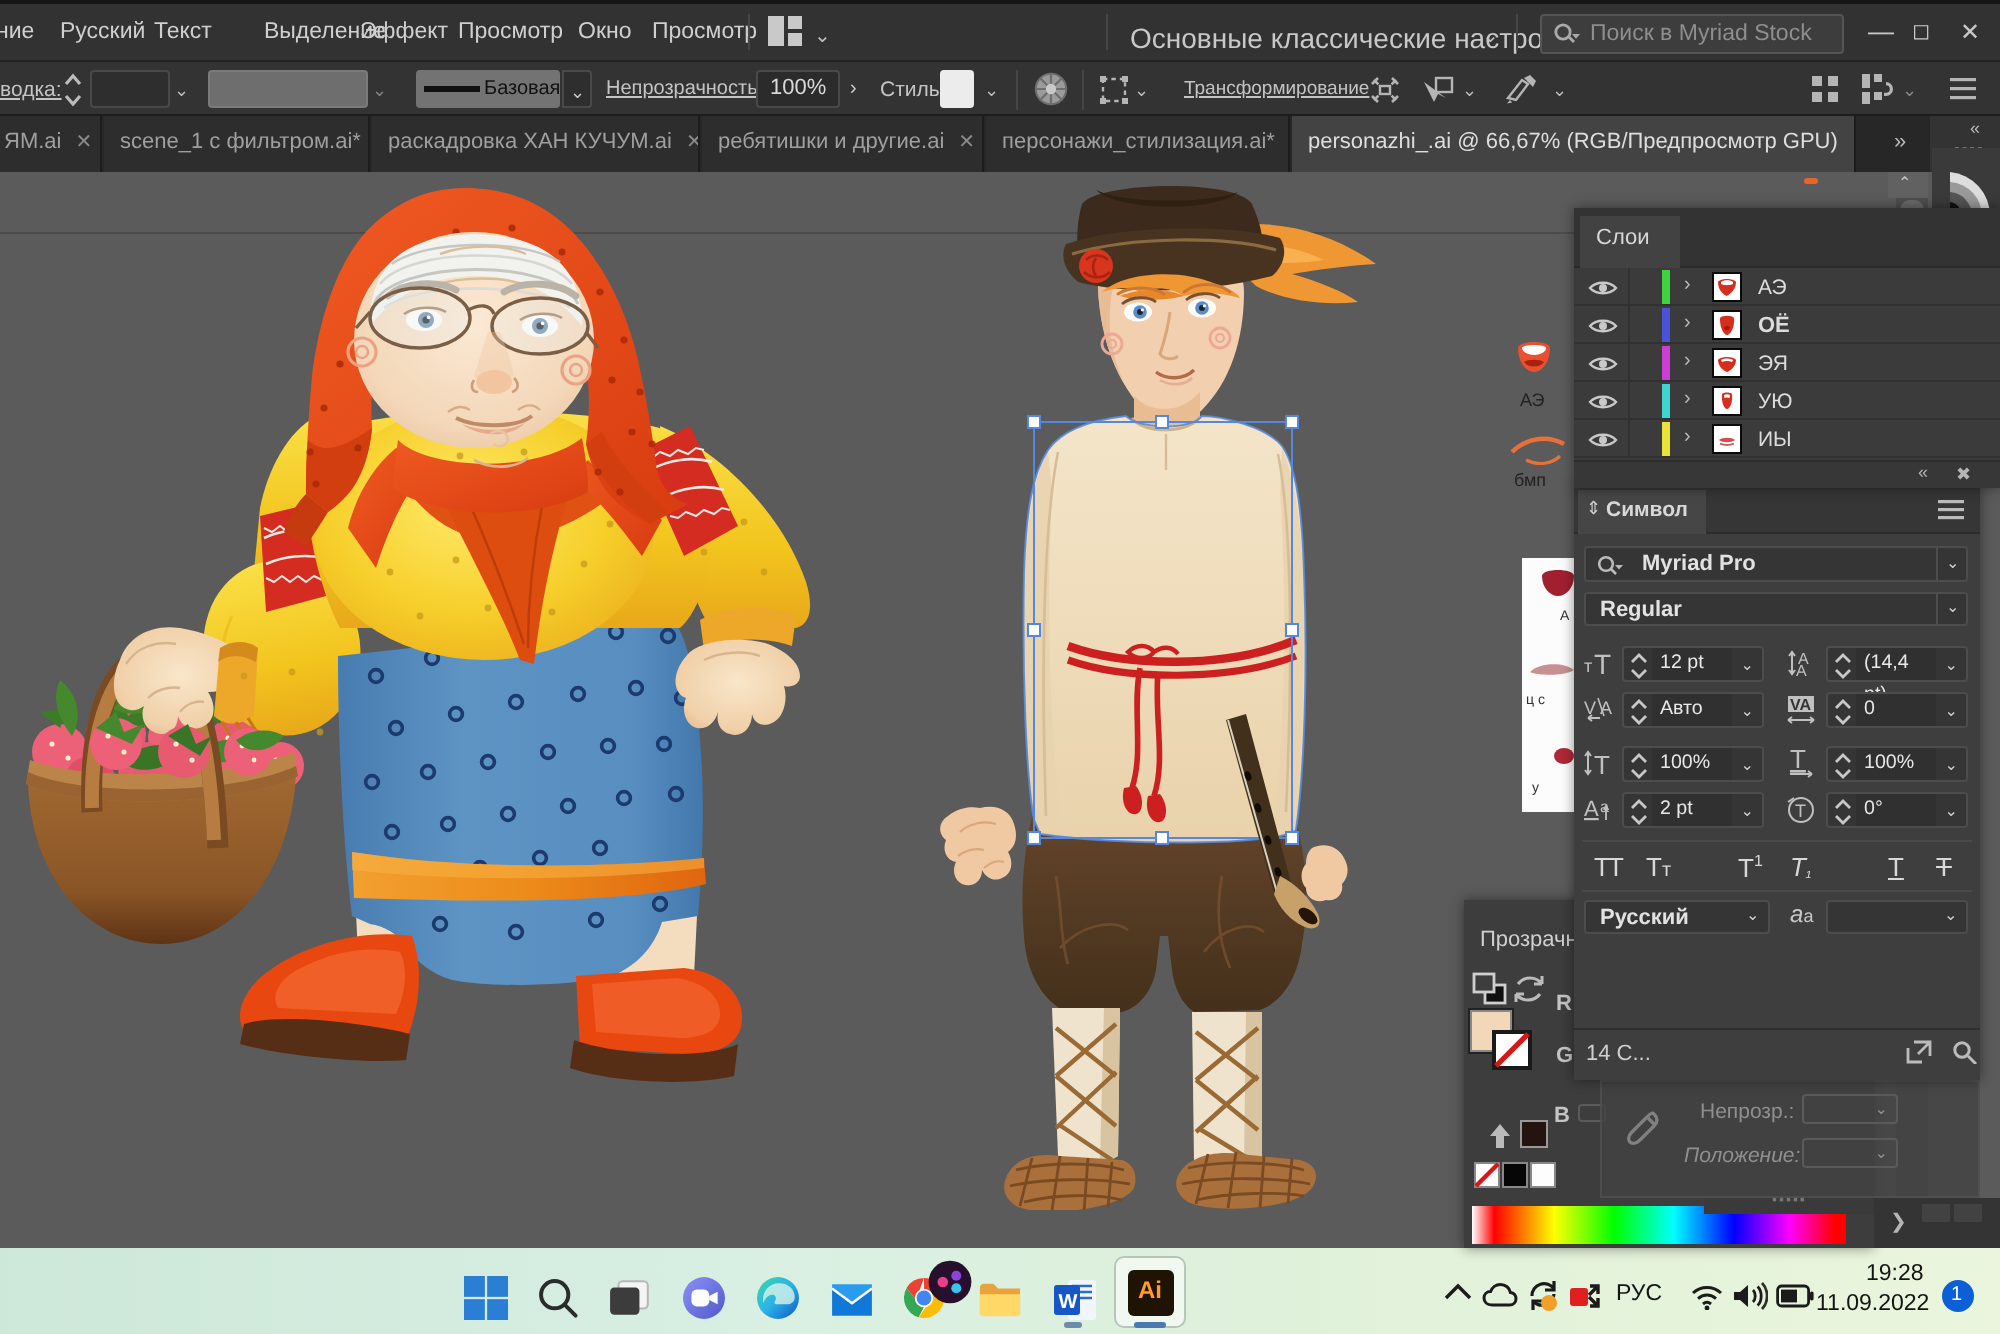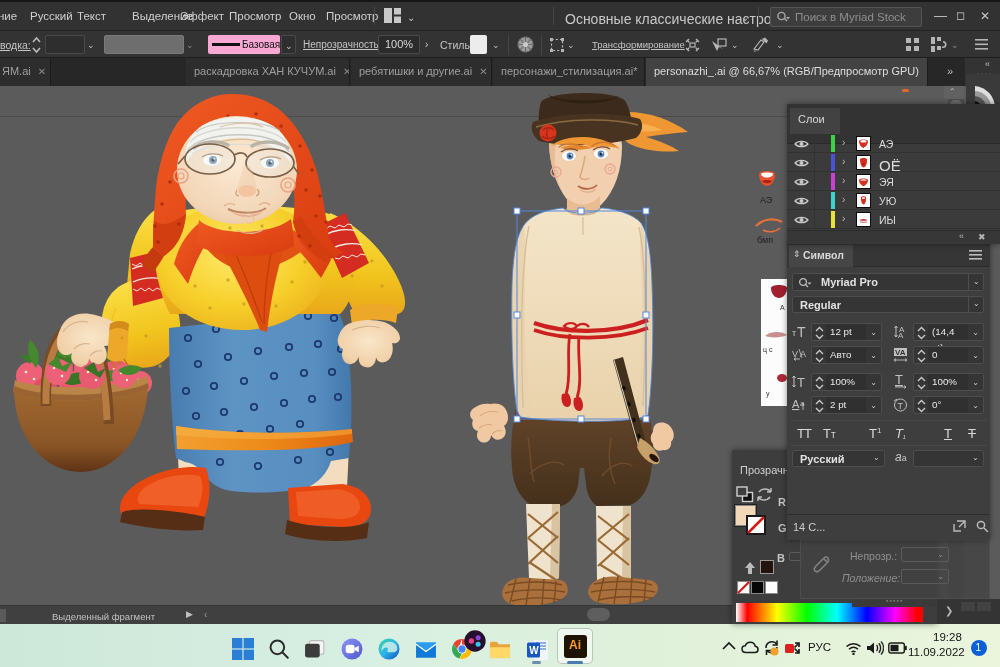--- a/index.html
+++ b/index.html
@@ -71,21 +71,21 @@
 <div id="optsbar">
   <span class="obtxt" style="left:0px;text-decoration:underline;">водка:</span>
   <svg class="abs" style="left:31px;top:5px;" width="11" height="18" viewBox="0 0 11 18">
         <path d="M2 6 L5.5 2 L9 6" fill="none" stroke="#bbb" stroke-width="1.6"></path>
         <path d="M2 12 L5.5 16 L9 12" fill="none" stroke="#bbb" stroke-width="1.6"></path>
       </svg>
   <div class="obfield" style="left:45px;width:40px;background:#2e2e2e;"></div>
   <span class="chev" style="left:87px;">⌄</span>
   <div class="obfield" style="left:104px;width:80px;background:#6e6e6e;border-color:#7a7a7a;"></div>
   <span class="chev" style="left:186px;color:#888;">⌄</span>
-  <div class="abs" style="left:208px;top:4px;width:72px;height:19px;background:#f9a8d4;border-radius:2px;">
+  <div class="abs" style="left:208px;top:4px;width:72px;height:19px;background:#737373;border-radius:2px;">
      <div class="abs" style="left:4px;top:8px;width:28px;height:3px;background:#111;"></div>
      <span class="abs" style="left:34px;top:4px;font-size:10px;color:#111;">Базовая</span>
   </div>
   <div class="abs" style="left:281px;top:4px;width:15px;height:19px;background:#2e2e2e;border:1px solid #494949;border-radius:0 2px 2px 0;">
         <span style="position:absolute;left:3px;top:5px;font-size:9px;color:#ccc;">⌄</span>
       </div>
   <span class="obtxt" style="left:303px;font-size:10px;text-decoration:underline;">Непрозрачность:</span>
   <div class="obfield" style="left:378px;width:42px;">100%</div>
   <div class="abs" style="left:421px;top:4px;width:14px;height:19px;">
         <span style="position:absolute;left:4px;top:4px;font-size:10px;color:#ccc;">›</span>
@@ -153,20 +153,21 @@
         <g fill="#b5b5b5">
           <rect x="0" y="0" width="13" height="1.6"></rect>
           <rect x="0" y="4.5" width="13" height="1.6"></rect>
           <rect x="0" y="9" width="13" height="1.6"></rect>
         </g>
       </svg>
 </div>
 
 <div id="tabbar">
   <div class="tab" style="left:0;width:51px;padding-left:2px;">ЯМ.ai<span class="x">✕</span></div>
+  <div class="tab" style="left:52px;width:133px;">scene_1 с фильтром.ai*</div>
   <div class="tab" style="left:351px;width:141px;">ребятишки и другие.ai<span class="x">✕</span></div>
   <div class="tab" style="left:186px;width:164px;">раскадровка ХАН КУЧУМ.ai<span class="x">✕</span></div>
   <div class="tab" style="left:493px;width:152px;">персонажи_стилизация.ai*<span class="x">✕</span></div>
   <div class="tab" id="tabactive" style="left:646px;width:282px;">personazhi_.ai @ 66,67% (RGB/Предпросмотр GPU)<span class="x" style="color:#cfcfcf;">✕</span></div>
   <span style="position:absolute;left:947px;top:7px;color:#bdbdbd;font-size:11px;letter-spacing:-2px;">»</span>
   <div style="position:absolute;left:965px;top:0;width:35px;height:28px;background:#333;">
     <span style="position:absolute;left:20px;top:1px;color:#bbb;font-size:9px;letter-spacing:-2px;">«</span>
     <span style="position:absolute;left:12px;top:12px;color:#777;font-size:8px;letter-spacing:1px;">▪▪▪▪</span>
   </div>
 </div>
@@ -625,42 +626,35 @@
     <text x="766" y="310" font-size="7" fill="#333">у</text>
   </g>
 
   <rect x="902" y="3" width="7" height="3" rx="1.5" fill="#e8652a"></rect>
   <rect x="948" y="0" width="16" height="519" fill="#4e4e4e"></rect>
   <rect x="950" y="14" width="12" height="100" rx="5" fill="#6a6a6a"></rect>
   <path d="M952,6 l4,-4 4,4" stroke="#b0b0b0" stroke-width="1.4" fill="none"></path>
   </svg>
 </div>
 
-<div id="bottombar">
-  <div style="position:absolute;left:0;top:3px;width:6px;height:13px;background:#5a5a5a;"></div>
-  <span style="position:absolute;left:52px;top:5px;font-size:9.5px;color:#c2c2c2;">Выделенный фрагмент</span>
-  <span style="position:absolute;left:186px;top:3px;font-size:9px;color:#c2c2c2;">▶</span>
-  <span style="position:absolute;left:204px;top:3px;font-size:10px;color:#999;">‹</span>
-  <div style="position:absolute;left:587px;top:2px;width:23px;height:13px;background:#5e5e5e;border-radius:7px;"></div>
-</div>
 
 <div class="abs" style="left:966px;top:74px;width:34px;height:42px;background:#3a3a3a;">
   <svg class="abs" style="left:7px;top:8px;" width="24" height="28" viewBox="0 0 24 28">
     <path d="M2,26 L2,4 A22,22 0 0 1 22,26 Z" fill="#ddd"></path>
     <path d="M2,26 L2,9 A17,17 0 0 1 18,26 Z" fill="#999"></path>
     <path d="M2,26 L2,14 A12,12 0 0 1 13,26 Z" fill="#555"></path>
     <path d="M2,26 L2,19 A7,7 0 0 1 8,26 Z" fill="#111"></path>
   </svg>
 </div>
 <div class="abs" style="left:944px;top:86px;width:20px;height:13px;background:#616161;">
       <span style="position:absolute;left:5px;top:1px;color:#c8c8c8;font-size:8px;">⌃</span>
     </div>
 
 <div class="panel" id="layers" style="z-index:6;left:787px;top:104px;width:213px;height:140px;background:#3b3b3b;">
-  <div class="abs" style="left:0;top:0;width:213px;height:40px;background:#333;border-bottom:1px solid #2a2a2a;">
+  <div class="abs" style="left:0;top:0;width:213px;height:30px;background:#333;border-bottom:1px solid #2a2a2a;">
     <div class="abs" style="left:3px;top:4px;width:50px;height:26px;background:#424242;"></div>
     <span class="ptext" style="left:11px;top:9px;">Слои</span>
   </div>
   <div id="lrows" class="abs" style="left:0;top:30px;width:213px;height:95px;">
         <div style="position:absolute;left:0;top:0px;width:213px;height:19px;border-bottom:1px solid #313131;">
           <svg style="position:absolute;left:7px;top:5px;" width="15" height="10" viewBox="0 0 15 10">
             <path d="M1 5 C4 1.5 11 1.5 14 5 C11 8.5 4 8.5 1 5 Z" fill="none" stroke="#c9c9c9" stroke-width="1.2"></path>
             <circle cx="7.5" cy="5" r="2" fill="#c9c9c9"></circle>
           </svg>
           <div style="position:absolute;left:27px;top:0;width:1px;height:19px;background:#313131;"></div>
@@ -681,21 +675,21 @@
           </svg>
           <div style="position:absolute;left:27px;top:0;width:1px;height:19px;background:#313131;"></div>
           <div style="position:absolute;left:44px;top:1px;width:4px;height:17px;background:#4a52d8;"></div>
           <span style="position:absolute;left:55px;top:3px;color:#b8b8b8;font-size:10px;">›</span>
           <div style="position:absolute;left:69px;top:2px;width:15px;height:15px;background:#fff;border:1.5px solid #0a0a0a;">
             <svg width="13" height="13" viewBox="0 0 13 13" style="position:absolute;left:0;top:0;">
               <path d="M3,3 C4,1.5 9,1.5 10,3 C10.5,8 8,11.5 6.5,11.5 C5,11.5 2.8,8 3,3 Z" fill="#d62e1e"></path>
               <path d="M5,8 C5.5,6.5 7.5,6.5 8,8 C7.5,9.5 5.5,9.5 5,8 Z" fill="#a81808"></path>
             </svg>
           </div>
-          <span style="position:absolute;left:92px;top:4px;color:#dcdcdc;font-size:15px;">ОЁ</span>
+          <span style="position:absolute;left:92px;top:4px;color:#dcdcdc;font-size:11px;font-weight:bold;">ОЁ</span>
         </div>
         <div style="position:absolute;left:0;top:38px;width:213px;height:19px;border-bottom:1px solid #313131;">
           <svg style="position:absolute;left:7px;top:5px;" width="15" height="10" viewBox="0 0 15 10">
             <path d="M1 5 C4 1.5 11 1.5 14 5 C11 8.5 4 8.5 1 5 Z" fill="none" stroke="#c9c9c9" stroke-width="1.2"></path>
             <circle cx="7.5" cy="5" r="2" fill="#c9c9c9"></circle>
           </svg>
           <div style="position:absolute;left:27px;top:0;width:1px;height:19px;background:#313131;"></div>
           <div style="position:absolute;left:44px;top:1px;width:4px;height:17px;background:#cc3fd4;"></div>
           <span style="position:absolute;left:55px;top:3px;color:#b8b8b8;font-size:10px;">›</span>
           <div style="position:absolute;left:69px;top:2px;width:15px;height:15px;background:#fff;border:1.5px solid #0a0a0a;">

